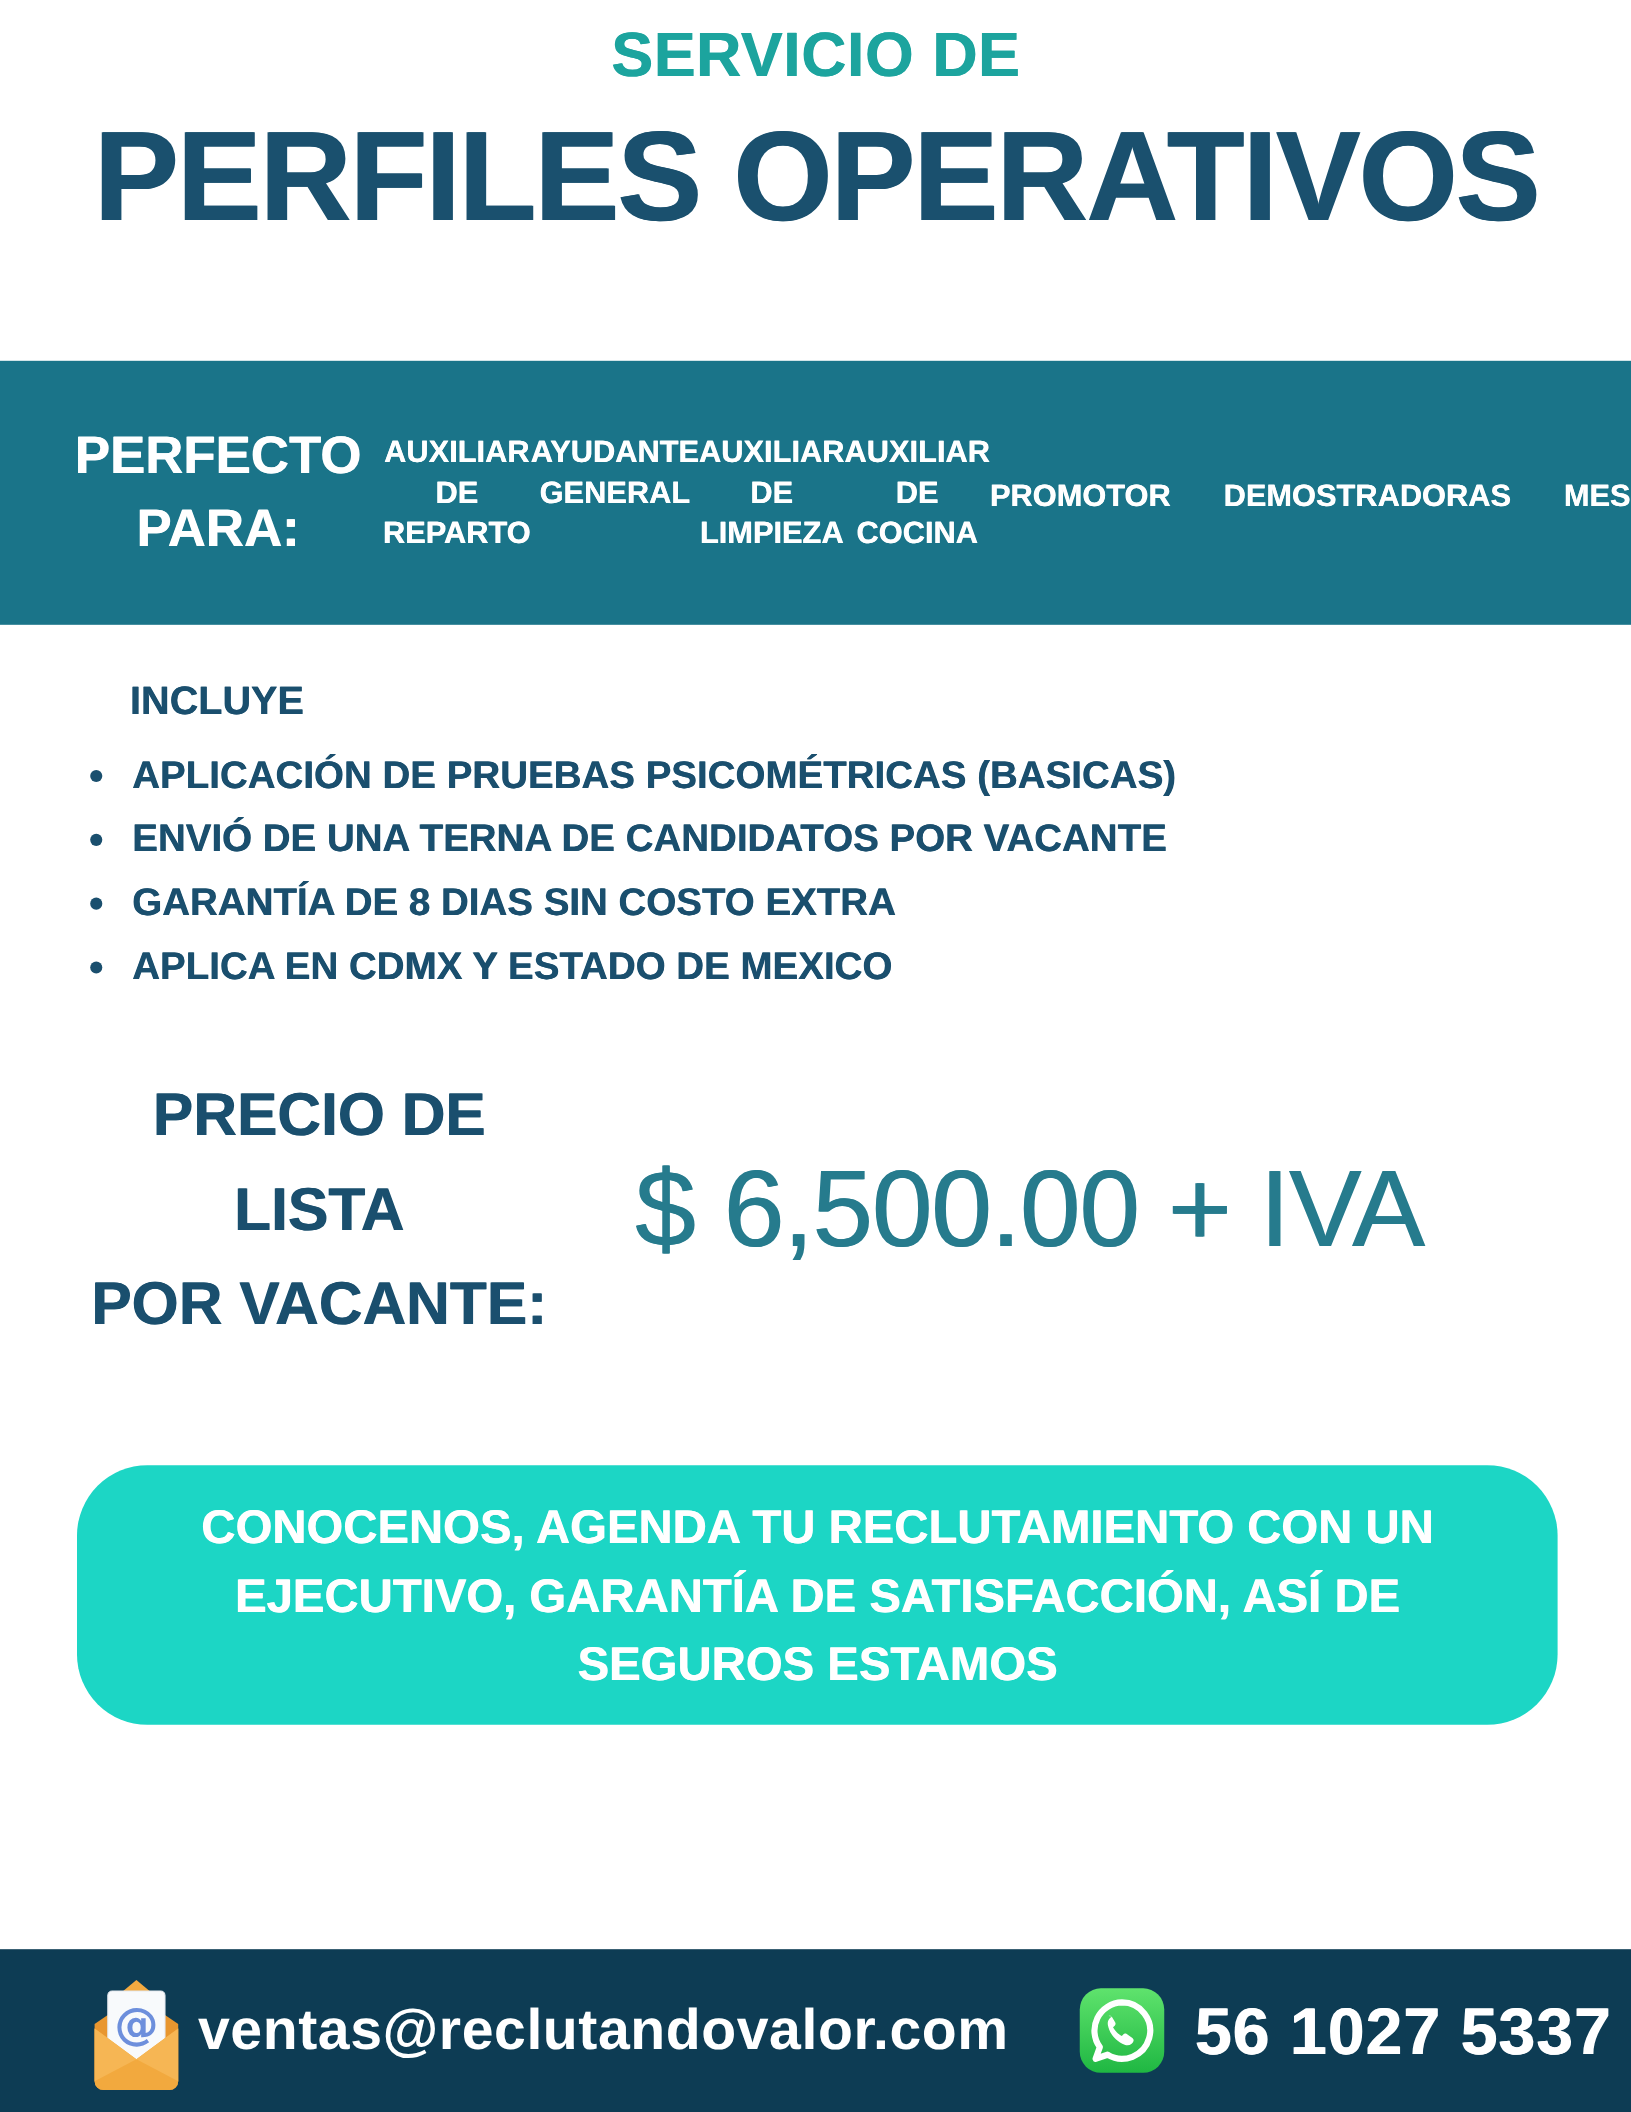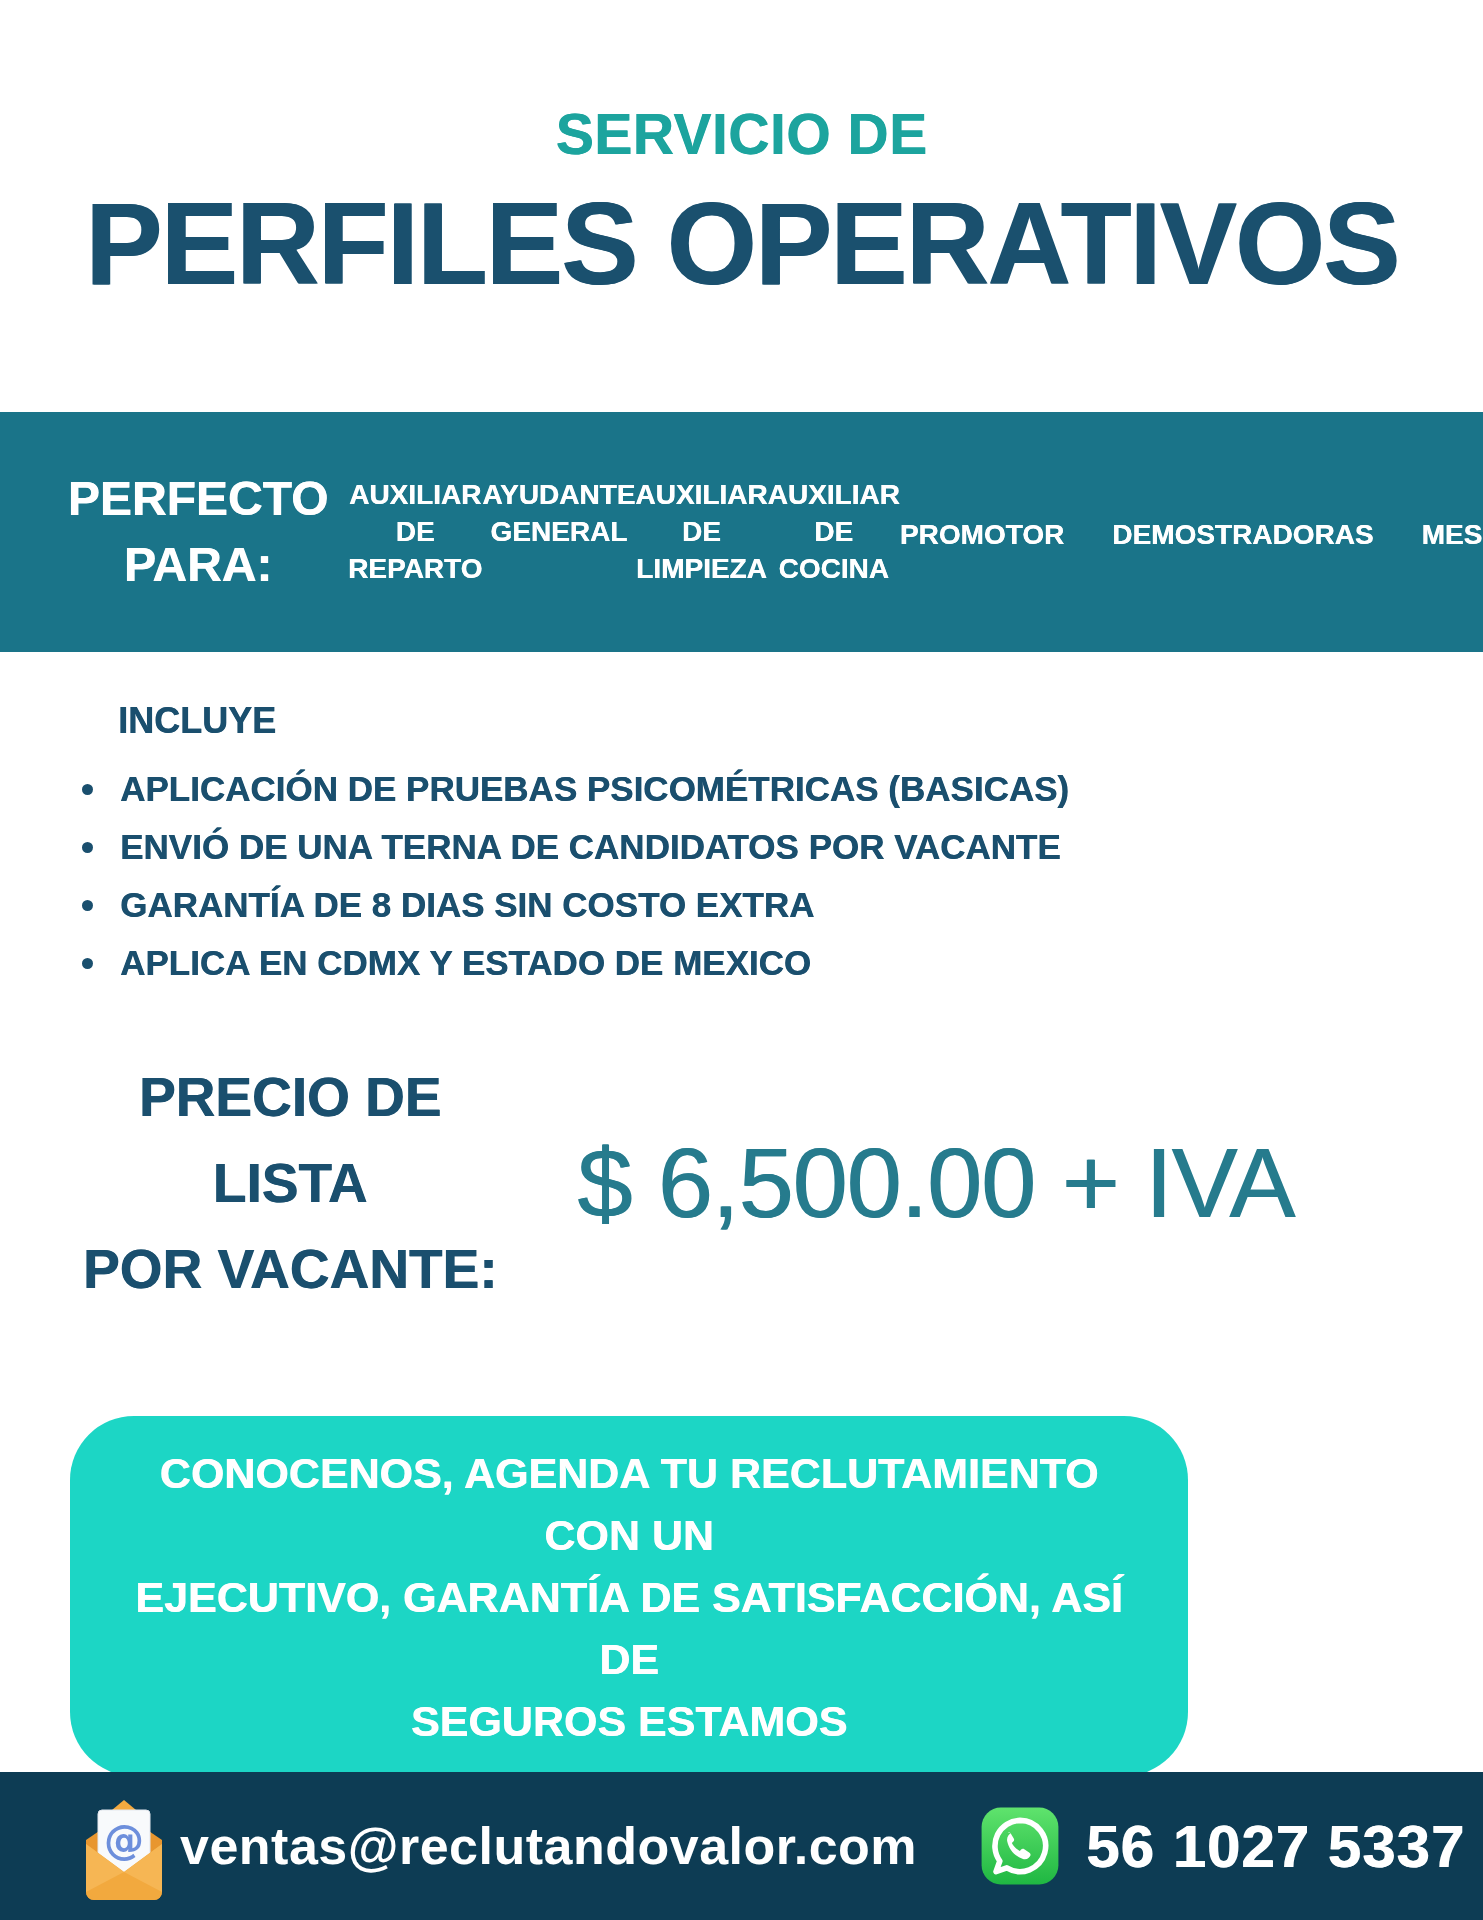--- a/index.html
+++ b/index.html
@@ -8,21 +8,21 @@
     font-family:"Liberation Sans", sans-serif;
     background:#ffffff;
   }
   .page {
     position:relative;
     width:1483px; height:1920px;
     background:#ffffff;
     overflow:hidden;
   }
   
-  .top-header { padding-top:84px; text-align:center; }
+  .top-header { text-align:center; }
   .top-header .line {
     font-size:57px; font-weight:bold; color:#1ca49e;
     line-height:100px; letter-spacing:0.5px;
     text-shadow:0.6px 0 0 currentColor;
   }
   
   .main-title {
     text-align:center;
     font-size:116px; font-weight:bold; color:#1a506e;
     letter-spacing:-2px; line-height:1.05;
@@ -93,21 +93,21 @@
   }
   .price-amount {
     margin-left:52px;
     font-size:99px; font-weight:normal; color:#267b8d;
     letter-spacing:-1px; white-space:nowrap;
     text-shadow:1px 0 0 currentColor;
   }
   
   .cta-box {
     margin:104px 12px 0 70px;
-    width:1118px;
+    width:1346px;
     border-radius:64px;
     background:#1cd6c5;
     color:#ffffff;
     text-align:center;
     padding:26px 40px 24px 40px;
   }
   .cta-box .cta-line {
     font-size:43px; font-weight:bold; line-height:62px;
     text-shadow:0.6px 0 0 currentColor;
   }

